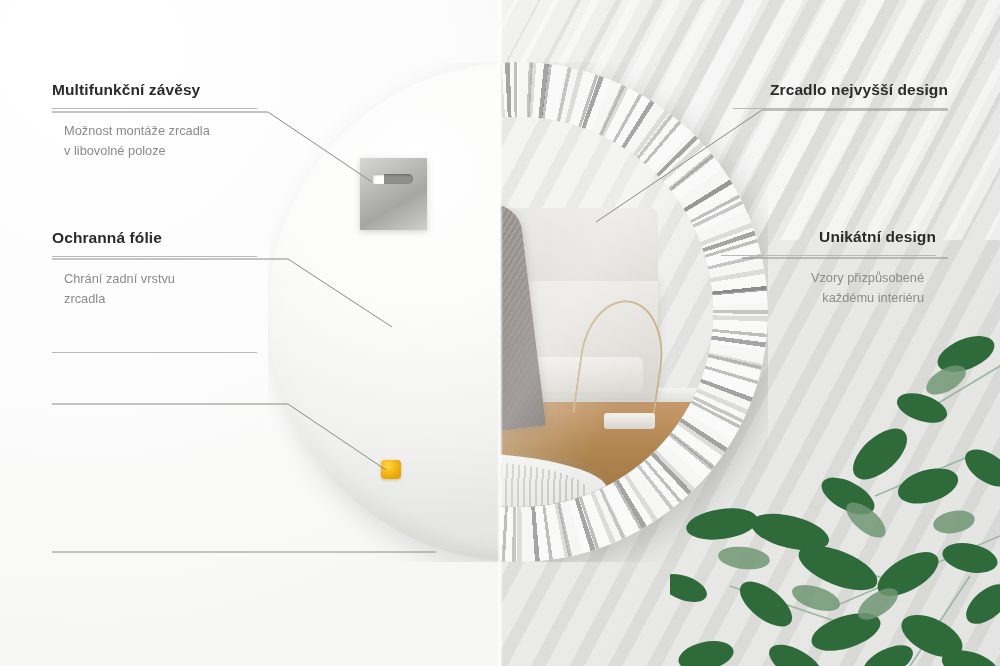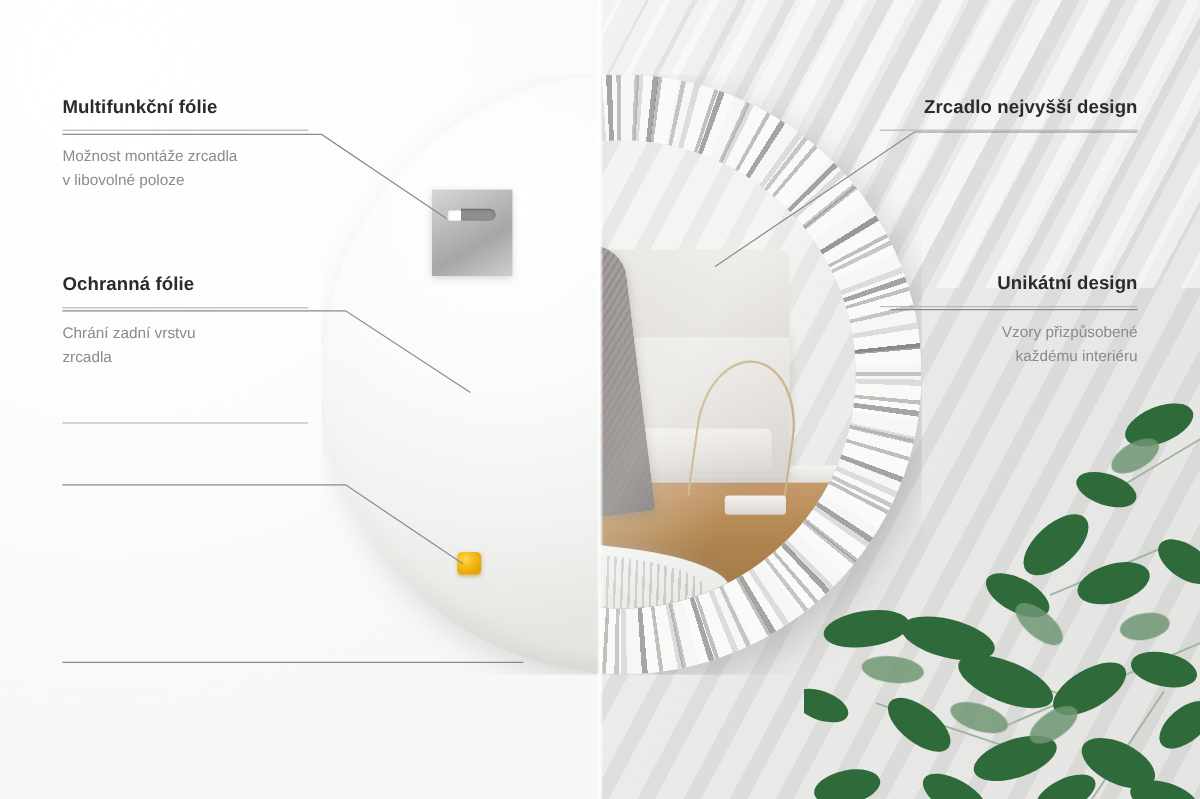--- a/index.html
+++ b/index.html
@@ -215,31 +215,31 @@
   .leaders{position:absolute;left:0;top:0;width:1000px;height:666px;pointer-events:none;}
 
   
   .callout{position:absolute;}
   .callout h3{
     margin:0 0 9px 0;font-size:15.5px;font-weight:bold;color:#2b2b2b;
     letter-spacing:.1px;line-height:1.25;
   }
   .callout .rule{height:1px;background:#b9b9b7;margin:0 0 11px 0;}
   .callout p{
-    margin:0;font-size:12.8px;line-height:1.55;color:#8b8b89;font-weight:normal;
+    margin:12px;font-size:12.8px;line-height:1.55;color:#8b8b89;font-weight:normal;
   }
   .left-callout{left:52px;width:205px;text-align:left;}
   .right-callout{width:215px;text-align:right;}
 
   #c1{top:80px;}
   #c2{top:228px;}
   #c3{top:352px;}
   #c4{top:521px;}
   #c5{right:52px;top:80px;}
-  #c6{right:52px;top:227px;}
+  #c6{right:64px;top:227px;}
 
   
   .leaves{position:absolute;right:0;bottom:0;width:330px;height:330px;pointer-events:none;}
 </style>
 </head>
 <body>
 
 <div id="stage">
 
   <div class="bg-left"></div>
@@ -291,21 +291,21 @@
       <path d="M52 112 H268 L372 182"></path>
       <path d="M52 259 H288 L392 327"></path>
       <path d="M52 404 H288 L386 470"></path>
       <path d="M52 552 H436"></path>
       <path d="M948 110 H762 L596 222"></path>
       <path d="M948 258 H742"></path>
     </g>
   </svg>
 
   <div class="callout left-callout" id="c1">
-    <h3>Multifunkční fólie</h3>
+    <h3>Multifunkční závěsy</h3>
     <div class="rule"></div>
     <p>Možnost montáže zrcadla<br>v libovolné poloze</p>
   </div>
 
   <div class="callout left-callout" id="c2">
     <h3>Ochranná fólie</h3>
     <div class="rule"></div>
     <p>Chrání zadní vrstvu<br>zrcadla</p>
   </div>
 

